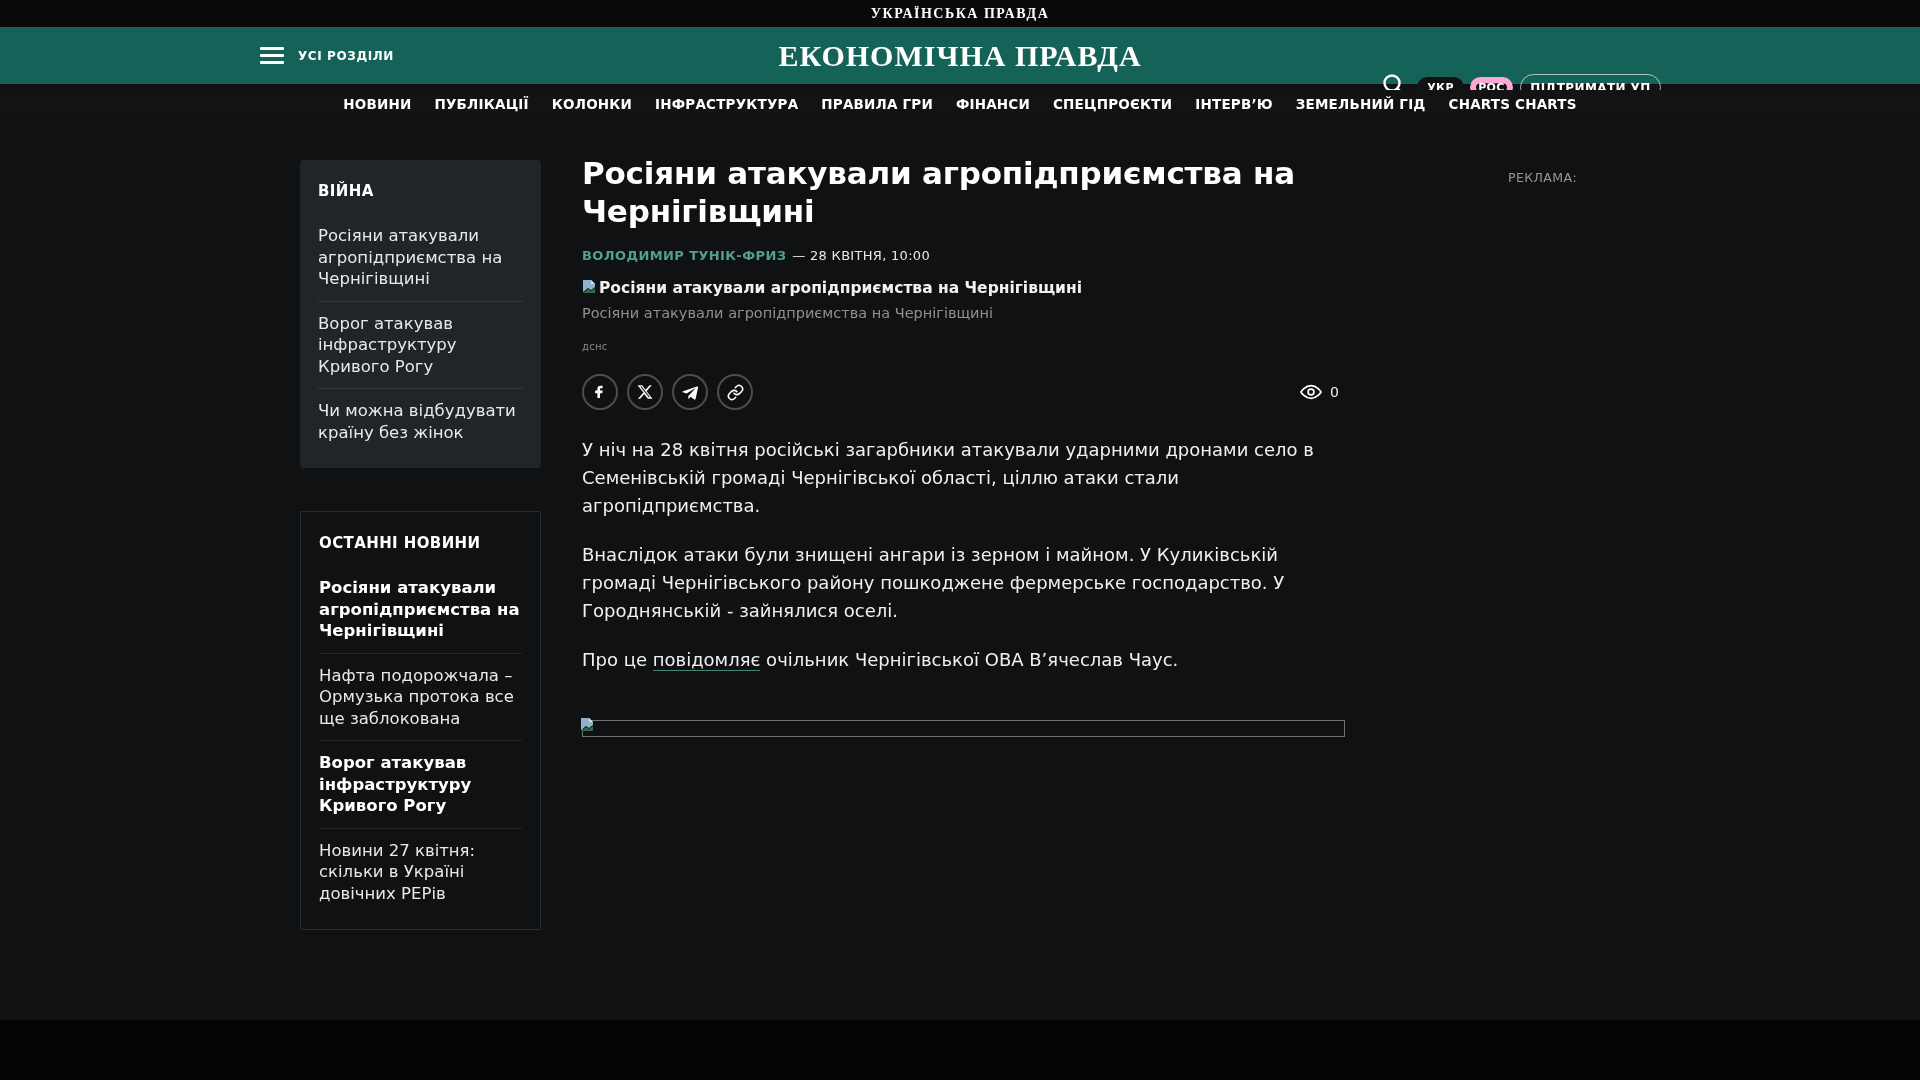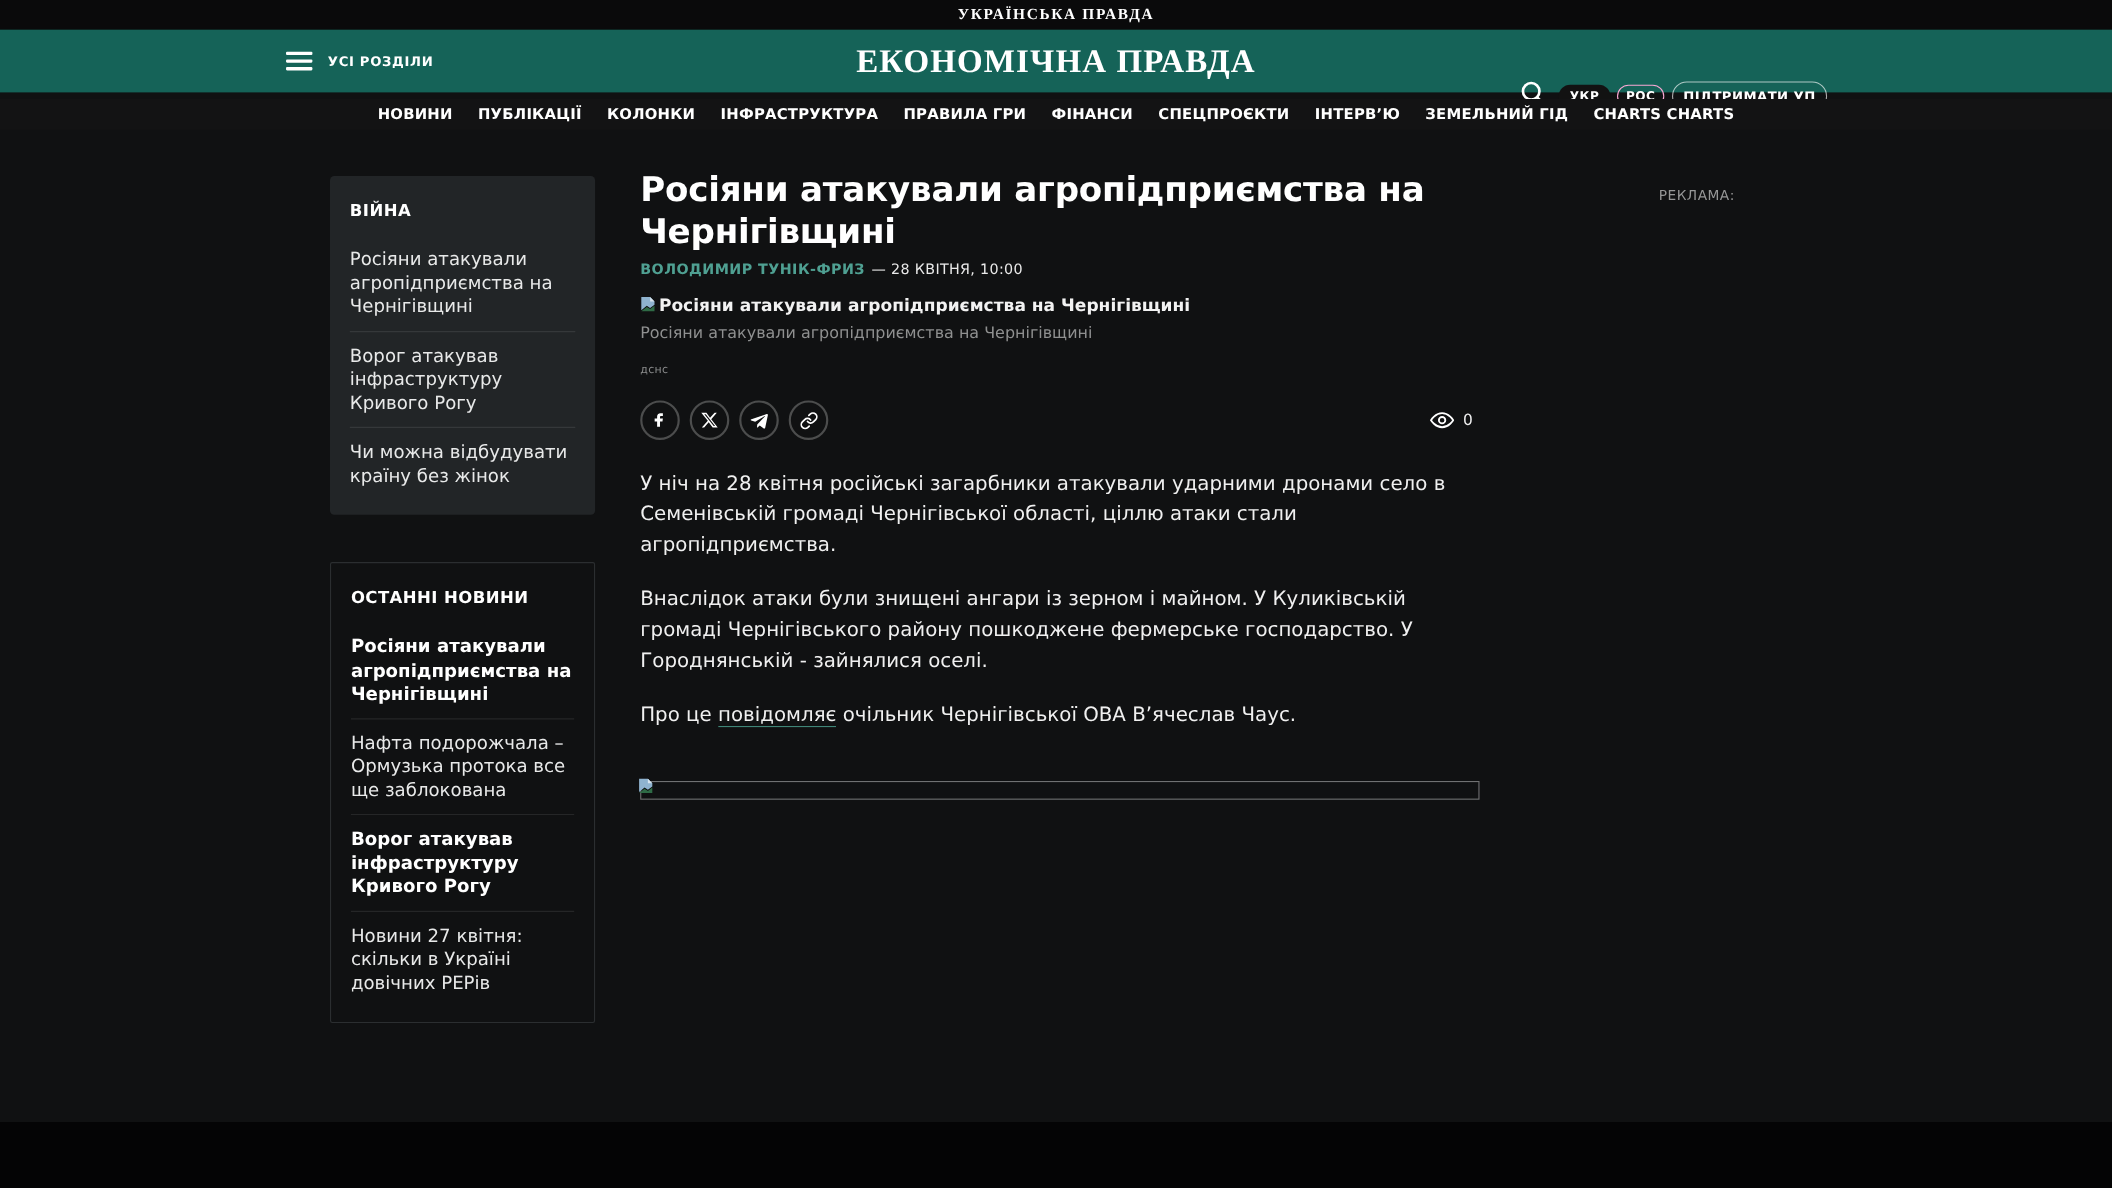--- a/index.html
+++ b/index.html
@@ -36,21 +36,21 @@
     color:#fff; font-size:30px; letter-spacing:1px; white-space:nowrap; cursor:pointer;
   }
   .header-right { position:absolute; top:0; left:0; width:100%; height:100%; }
   .search-btn { position:absolute; left:1381px; top:45px; width:26px; height:26px; cursor:pointer; }
   .lang-pill {
     position:absolute; top:50px; height:21px; border-radius:11px;
     display:flex; align-items:center; justify-content:center;
     font-size:11px; font-weight:700; color:#fff; cursor:pointer; letter-spacing:.4px;
   }
   .lang-ukr { left:1417px; width:47px; background:#121212; }
-  .lang-ros { left:1470px; width:43px; border:1px solid #f9a8d4; background:transparent; }
+  .lang-ros { left:1470px; width:43px; border:6px solid #f9a8d4; background:transparent; }
   .support-btn {
     position:absolute; left:1520px; top:47px; width:141px; height:27px;
     border:1px solid rgba(255,255,255,.65); border-radius:14px;
     display:flex; align-items:center; justify-content:center;
     color:#fff; font-size:12px; font-weight:700; letter-spacing:.4px; cursor:pointer;
   }
   
   .nav {
     position:absolute; top:90px; left:0; width:100%; height:28px;
     background:#131314; display:flex; align-items:center; justify-content:center; gap:23px;
@@ -71,21 +71,21 @@
     margin-top:43px; border:1px solid #2b2e30; border-radius:2px;
     padding:22px 18px 14px 18px; background:transparent;
   }
   .side-item.bold { font-weight:700; color:#fff; }
   
   .main { position:absolute; left:582px; top:160px; width:763px; }
   .article-title {
     color:#fff; font-size:31px; line-height:38px; font-weight:700; letter-spacing:-.2px;
     margin-top:-6px;
   }
-  .byline { margin-top:8px; font-size:13px; display:flex; gap:6px; align-items:baseline; }
+  .byline { margin-top:18px; font-size:13px; display:flex; gap:6px; align-items:baseline; }
   .byline-author { color:#4fa092; font-weight:700; letter-spacing:.4px; cursor:pointer; }
   .byline-date { color:#e9e9e9; font-weight:400; letter-spacing:.3px; }
   .img-alt-row { margin-top:16px; display:flex; align-items:flex-start; gap:2px; }
   .img-alt-text { color:#f2f2f2; font-size:15.5px; font-weight:600; }
   .img-caption { margin-top:8px; color:#8f9090; font-size:14.5px; }
   .img-source { margin-top:20px; color:#8a8b8b; font-size:10px; letter-spacing:.3px; }
   .social-row { margin-top:22px; display:flex; align-items:center; }
   .social-btn {
     width:36px; height:36px; border-radius:50%; border:2px solid #4c4d4d;
     display:flex; align-items:center; justify-content:center; margin-right:9px; cursor:pointer;

